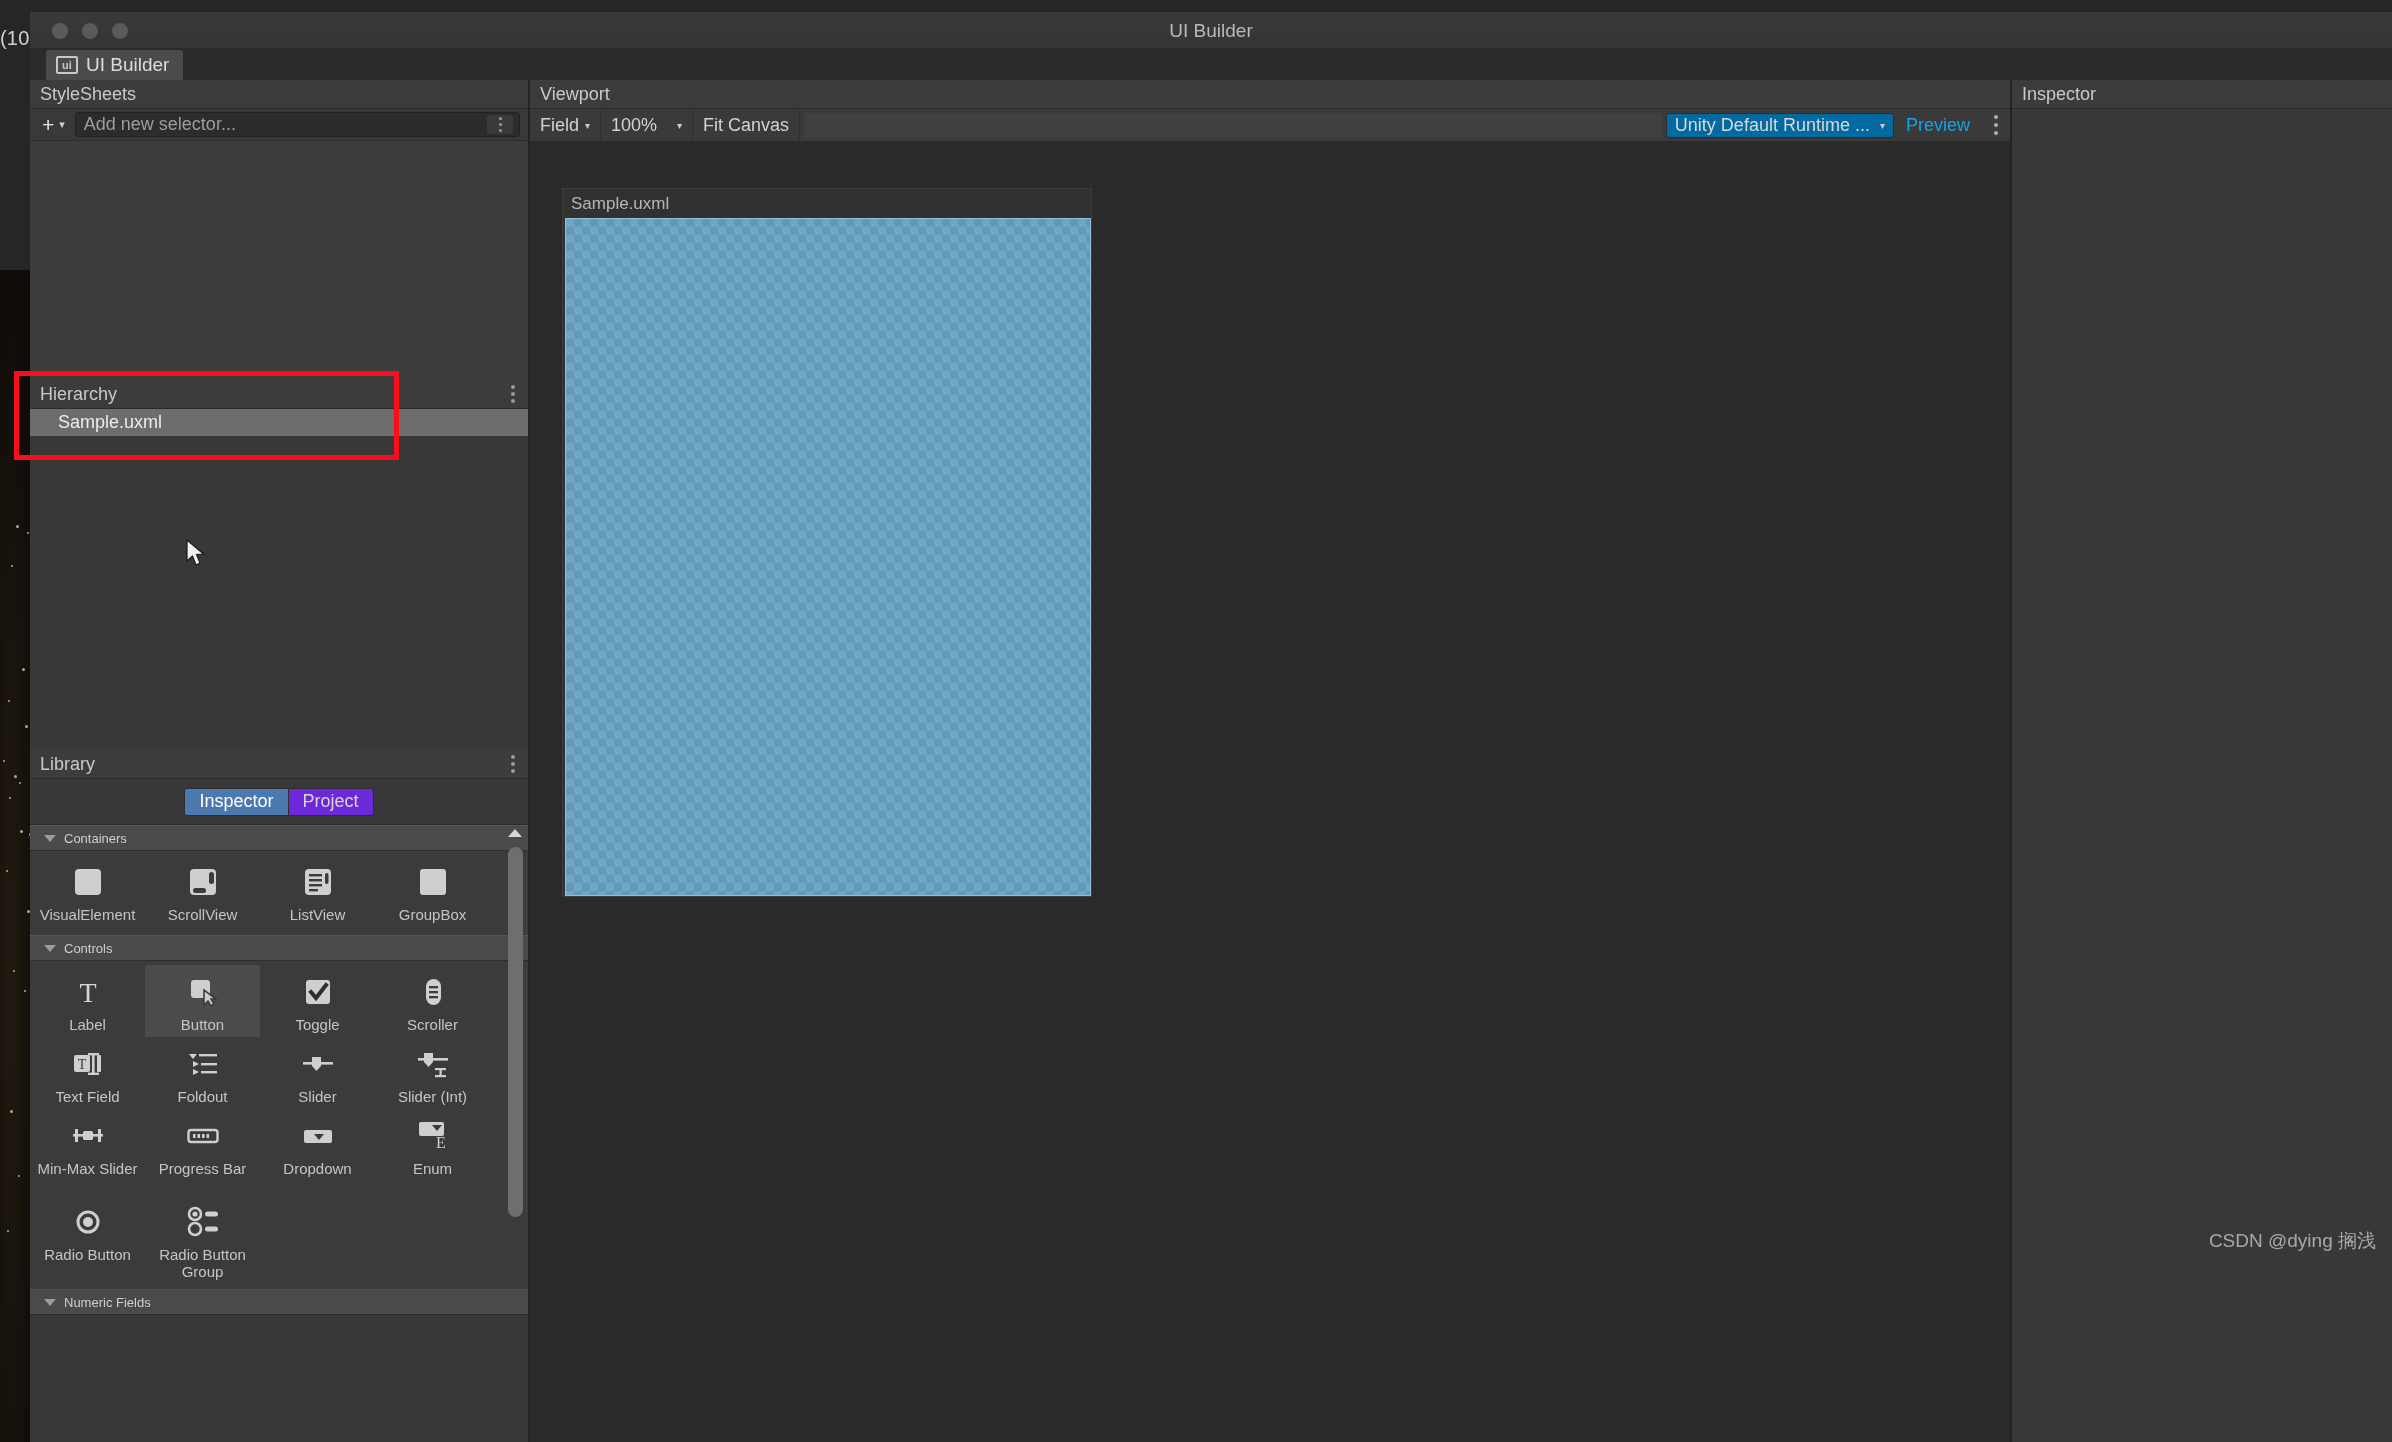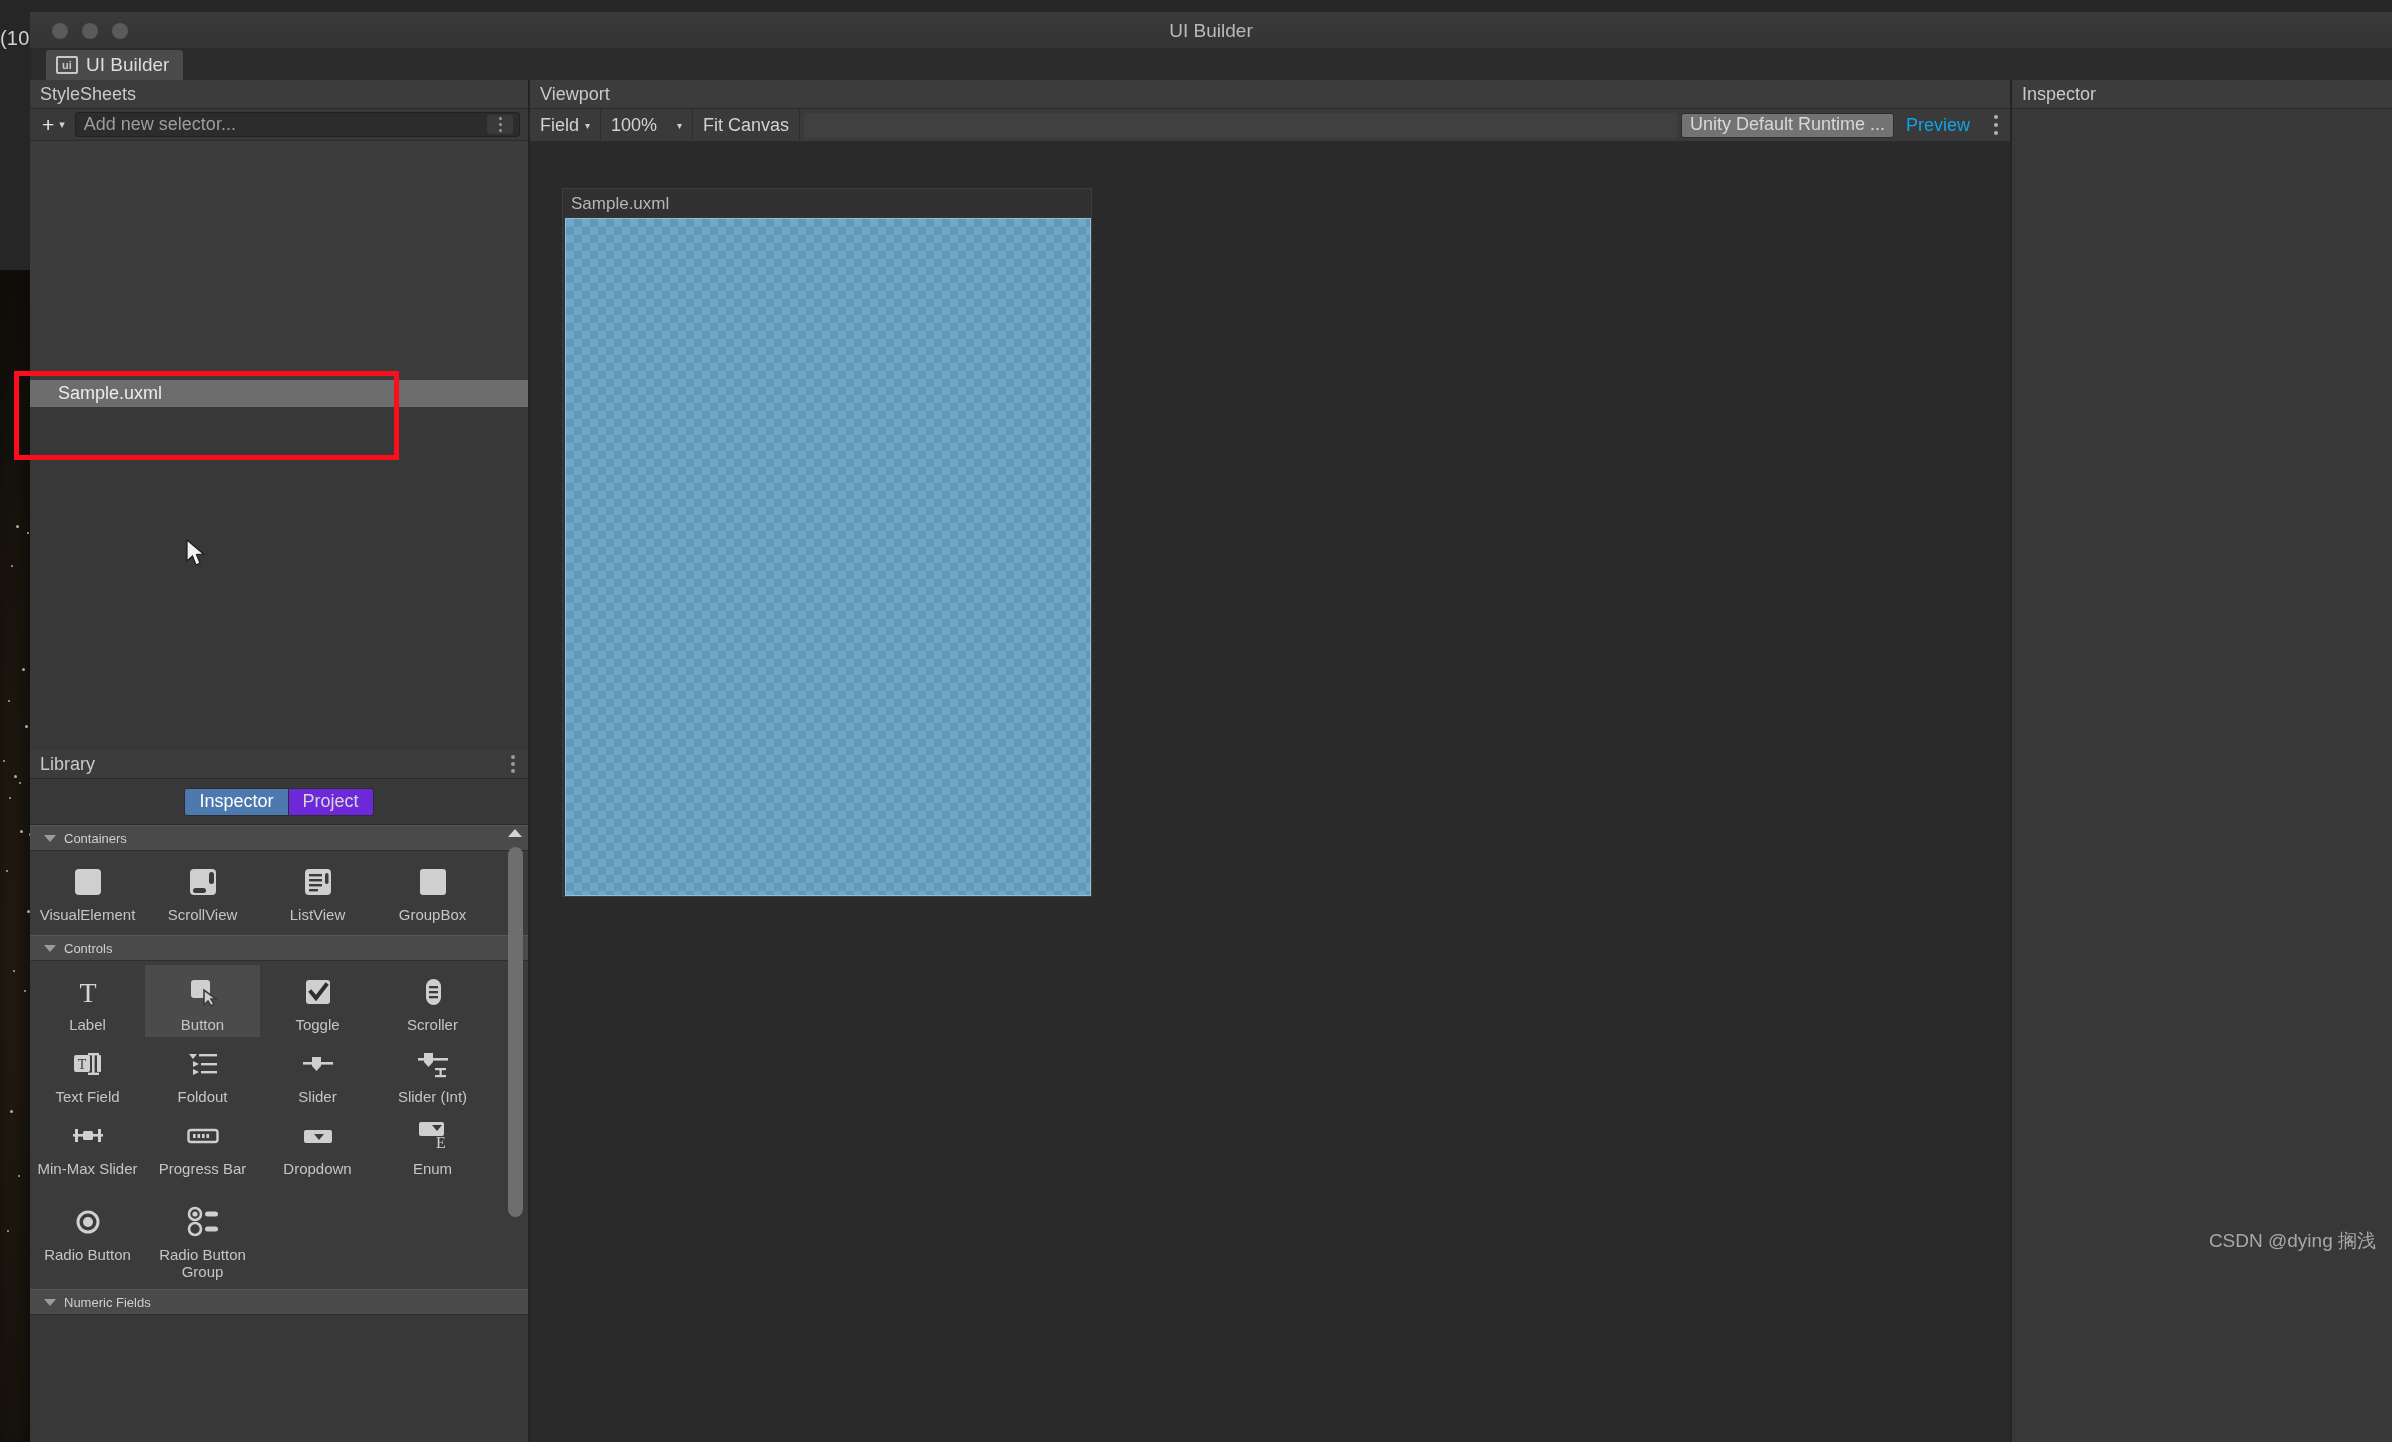--- a/index.html
+++ b/index.html
@@ -180,22 +180,22 @@
   }
   .vt-btn {
     height: 33px; display: flex; align-items: center; gap: 6px; padding: 0 10px;
     font-size: 18px; color: #d2d2d2; border-right: 1px solid #2f2f2f;
   }
   .vt-caret { font-size: 10px; color: #cfcfcf; }
   #vt-zoom { width: 92px; justify-content: space-between; }
   #vt-spacer { flex: 1; height: 25px; background: #404040; margin: 0 4px; border-radius: 2px; }
   #vt-theme {
     height: 25px; display: flex; align-items: center; gap: 10px; padding: 0 8px;
-    background: #737373; border: 1px solid #2d2d2d; border-radius: 3px;
-    font-size: 18px; color: #d8d8d8; flex-direction: column;
+    background: #0369a1; border: 1px solid #2d2d2d; border-radius: 3px;
+    font-size: 18px; color: #d8d8d8;
   }
   #vt-preview {
     height: 33px; display: flex; align-items: center; padding: 0 12px;
     font-size: 18px; color: #0ea5e9;
   }
   #vt-kebab {
     width: 28px; height: 33px; display: flex; flex-direction: column;
     align-items: center; justify-content: center; gap: 4px;
   }
   #vt-kebab i { width: 4px; height: 4px; background: #b0b0b0; border-radius: 50%; }
@@ -296,20 +296,28 @@
                 <i></i>
                 <i></i>
                 <i></i>
               </span>
           </div>
         </div>
         <div id="stylesheets-body"></div>
       </div>
 
       <div id="hierarchy-panel">
+        <div class="panel-header">
+          <span>Hierarchy</span>
+          <span class="kebab">
+              <i></i>
+              <i></i>
+              <i></i>
+            </span>
+        </div>
         <div id="hierarchy-body">
           <div class="tree-row selected">
             <span>Sample.uxml</span>
           </div>
         </div>
         <div id="hierarchy-highlight"></div>
       </div>
 
       <div id="library-panel">
         <div class="panel-header">

